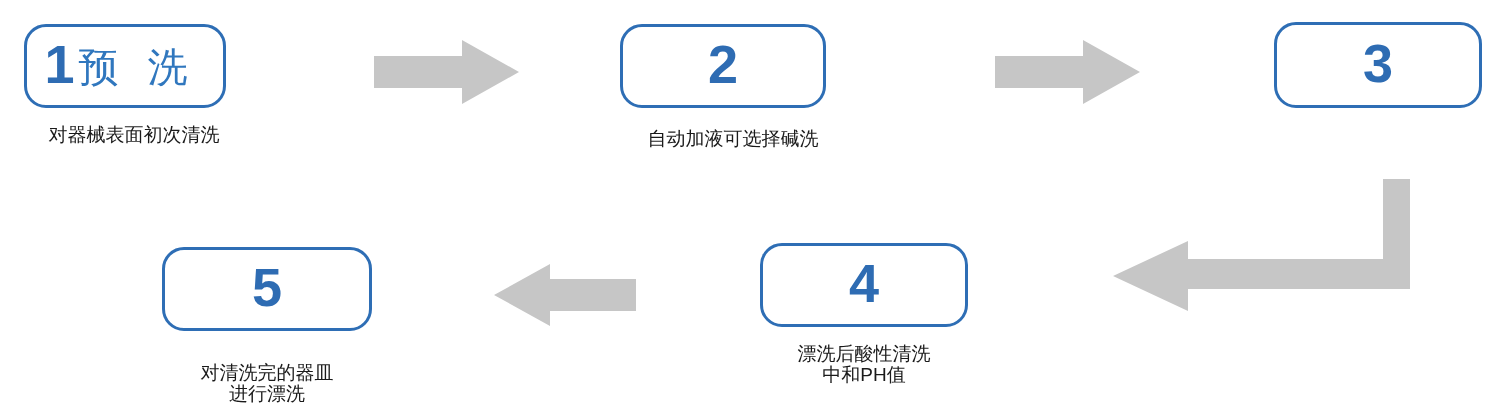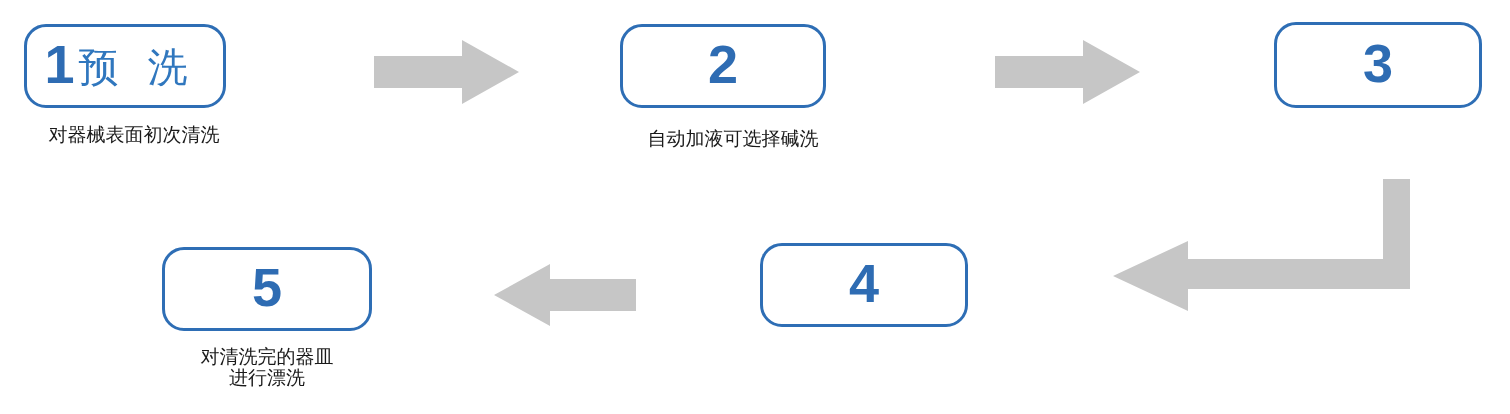--- a/index.html
+++ b/index.html
@@ -91,24 +91,26 @@
     <span class="step-num">3</span>
   </div>
 
   <svg class="arrow-svg" style="left:1113px; top:179px;" width="300" height="132" viewBox="0 0 300 132">
     <polygon class="arrow-fill" points="270,0 297,0 297,110 75,110 75,132 0,97 75,62 75,80 270,80"></polygon>
   </svg>
 
   <div class="step-box" style="left:760px; top:243px; width:208px; height:84px;">
     <span class="step-num">4</span>
   </div>
+  <div class="caption" style="left:744px; top:343px; width:240px;">漂洗后酸性清洗
+中和PH值</div>
 
   <svg class="arrow-svg" style="left:494px; top:264px;" width="142" height="62" viewBox="0 0 142 62">
     <polygon class="arrow-fill" points="142,15 56,15 56,0 0,31 56,62 56,47 142,47"></polygon>
   </svg>
 
   <div class="step-box" style="left:162px; top:247px; width:210px; height:84px;">
     <span class="step-num">5</span>
   </div>
-  <div class="caption" style="left:147px; top:346px; width:240px;">对清洗完的器皿
+  <div class="caption" style="left:147px; top:362px; width:240px;">对清洗完的器皿
 进行漂洗</div>
 
 </div>
 
 </body></html>

